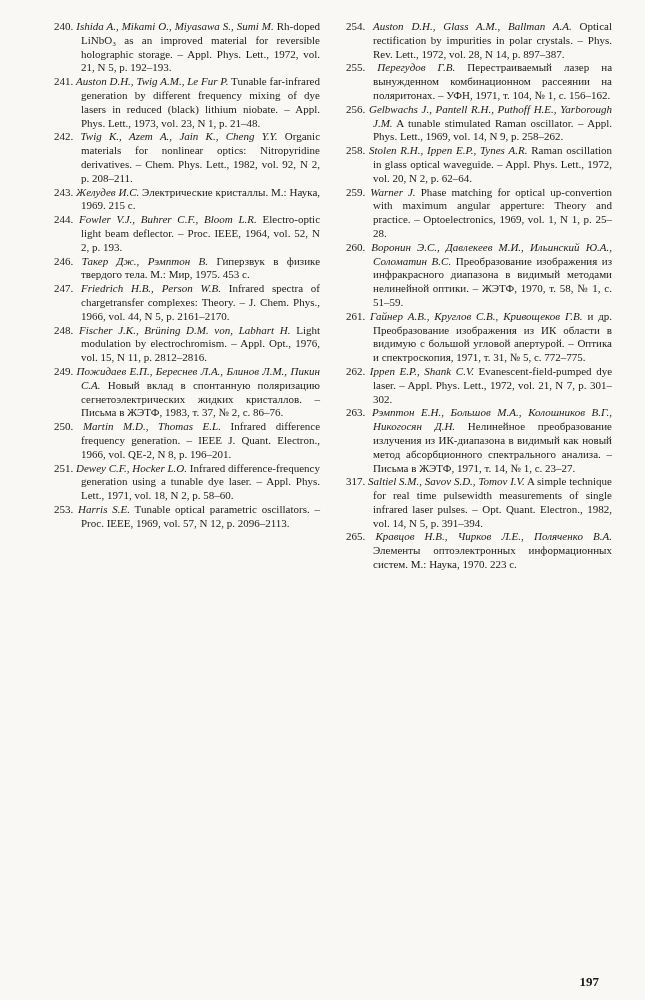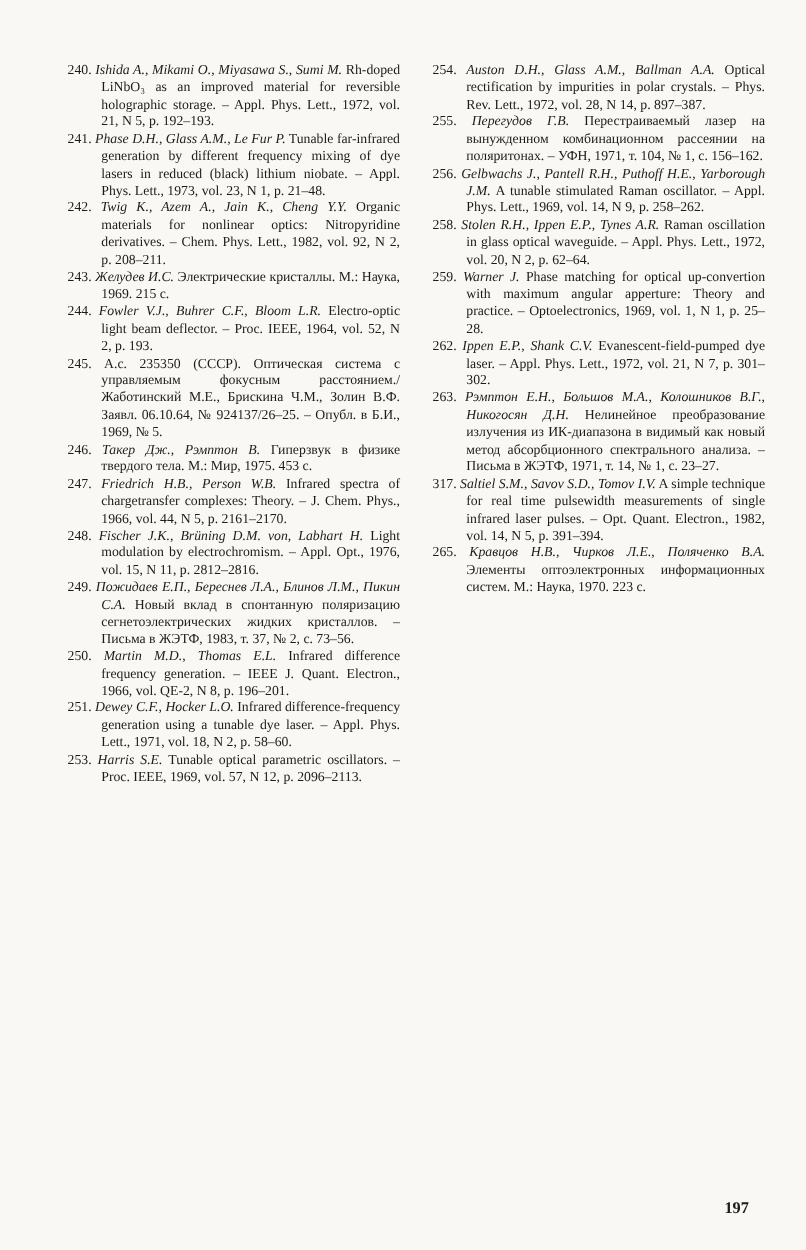--- a/index.html
+++ b/index.html
@@ -6,68 +6,69 @@
   body {
     width: 645px; height: 1000px;
     background: #f9f8f4;
     overflow: hidden;
     position: relative;
     font-family: "Liberation Serif", "DejaVu Serif", serif;
     color: #1b1b1b;
   }
   .page {
     position: absolute; inset: 0;
-    padding: 50px 34px 0 54px;
+    padding: 20px 34px 0 54px;
     box-sizing: border-box;
     border-radius: 25px;
   }
   .columns { display: flex; gap: 26px; }
   .col {
     width: 266px; flex: none;
     font-size: 11px;
     line-height: 13.8px;
     text-align: justify;
   }
   .entry { padding-left: 27px; text-indent: -27px; }
   .ref-num { }
   .ref-authors { font-style: italic; }
   .ref-text { }
   .page-number {
     position: absolute;
-    right: 46px; bottom: 26px;
+    right: 46px; bottom: 10px;
     font-size: 13px;
     font-weight: bold;
   }
 </style>
 </head>
 <body>
 
 <div class="page">
   <div class="columns">
     <div class="col" id="col-left">
         <div class="entry"><span class="ref-num">240.</span> <span class="ref-authors">Ishida A., Mikami O., Miyasawa S., Sumi M.</span> <span class="ref-text">Rh-doped LiNbO₃ as an improved material for reversible holographic storage. – Appl. Phys. Lett., 1972, vol. 21, N 5, p. 192–193.</span></div>
-        <div class="entry"><span class="ref-num">241.</span> <span class="ref-authors">Phase D.H., Glass A.M., Le Fur P.</span> <span class="ref-text">Tunable far-infrared generation by different frequency mixing of dye lasers in reduced (black) lithium niobate. – Appl. Phys. Lett., 1973, vol. 23, N 1, p. 21–48.</span></div>
+        <div class="entry"><span class="ref-num">241.</span> <span class="ref-authors">Auston D.H., Twig A.M., Le Fur P.</span> <span class="ref-text">Tunable far-infrared generation by different frequency mixing of dye lasers in reduced (black) lithium niobate. – Appl. Phys. Lett., 1973, vol. 23, N 1, p. 21–48.</span></div>
         <div class="entry"><span class="ref-num">242.</span> <span class="ref-authors">Twig K., Azem A., Jain K., Cheng Y.Y.</span> <span class="ref-text">Organic materials for nonlinear optics: Nitropyridine derivatives. – Chem. Phys. Lett., 1982, vol. 92, N 2, p. 208–211.</span></div>
         <div class="entry"><span class="ref-num">243.</span> <span class="ref-authors">Желудев И.С.</span> <span class="ref-text">Электрические кристаллы. М.: Наука, 1969. 215 с.</span></div>
         <div class="entry"><span class="ref-num">244.</span> <span class="ref-authors">Fowler V.J., Buhrer C.F., Bloom L.R.</span> <span class="ref-text">Electro-optic light beam deflector. – Proc. IEEE, 1964, vol. 52, N 2, p. 193.</span></div>
-        <div class="entry"><span class="ref-num">245.</span> <span class="ref-text">А.с. 235350 (СССР). Оптическая система с управляемым фокусным расстоянием./Жаботинский М.Е., Брискина Ч.М., Золин В.Ф. Заявл. 06.10.64, № 924137/26–25. – Опубл. в Б.И., 1969, № 5.</span></div>
         <div class="entry"><span class="ref-num">246.</span> <span class="ref-authors">Такер Дж., Рэмптон В.</span> <span class="ref-text">Гиперзвук в физике твердого тела. М.: Мир, 1975. 453 с.</span></div>
         <div class="entry"><span class="ref-num">247.</span> <span class="ref-authors">Friedrich H.B., Person W.B.</span> <span class="ref-text">Infrared spectra of chargetransfer complexes: Theory. – J. Chem. Phys., 1966, vol. 44, N 5, p. 2161–2170.</span></div>
         <div class="entry"><span class="ref-num">248.</span> <span class="ref-authors">Fischer J.K., Brüning D.M. von, Labhart H.</span> <span class="ref-text">Light modulation by electrochromism. – Appl. Opt., 1976, vol. 15, N 11, p. 2812–2816.</span></div>
-        <div class="entry"><span class="ref-num">249.</span> <span class="ref-authors">Пожидаев Е.П., Береснев Л.А., Блинов Л.М., Пикин С.А.</span> <span class="ref-text">Новый вклад в спонтанную поляризацию сегнетоэлектрических жидких кристаллов. – Письма в ЖЭТФ, 1983, т. 37, № 2, с. 73–56.</span></div>
+        <div class="entry"><span class="ref-num">249.</span> <span class="ref-authors">Пожидаев Е.П., Береснев Л.А., Блинов Л.М., Пикин С.А.</span> <span class="ref-text">Новый вклад в спонтанную поляризацию сегнетоэлектрических жидких кристаллов. – Письма в ЖЭТФ, 1983, т. 37, № 2, с. 86–76.</span></div>
         <div class="entry"><span class="ref-num">250.</span> <span class="ref-authors">Martin M.D., Thomas E.L.</span> <span class="ref-text">Infrared difference frequency generation. – IEEE J. Quant. Electron., 1966, vol. QE-2, N 8, p. 196–201.</span></div>
         <div class="entry"><span class="ref-num">251.</span> <span class="ref-authors">Dewey C.F., Hocker L.O.</span> <span class="ref-text">Infrared difference-frequency generation using a tunable dye laser. – Appl. Phys. Lett., 1971, vol. 18, N 2, p. 58–60.</span></div>
         <div class="entry"><span class="ref-num">253.</span> <span class="ref-authors">Harris S.E.</span> <span class="ref-text">Tunable optical parametric oscillators. – Proc. IEEE, 1969, vol. 57, N 12, p. 2096–2113.</span></div>
       </div>
     <div class="col" id="col-right">
         <div class="entry"><span class="ref-num">254.</span> <span class="ref-authors">Auston D.H., Glass A.M., Ballman A.A.</span> <span class="ref-text">Optical rectification by impurities in polar crystals. – Phys. Rev. Lett., 1972, vol. 28, N 14, p. 897–387.</span></div>
         <div class="entry"><span class="ref-num">255.</span> <span class="ref-authors">Перегудов Г.В.</span> <span class="ref-text">Перестраиваемый лазер на вынужденном комбинационном рассеянии на поляритонах. – УФН, 1971, т. 104, № 1, с. 156–162.</span></div>
         <div class="entry"><span class="ref-num">256.</span> <span class="ref-authors">Gelbwachs J., Pantell R.H., Puthoff H.E., Yarborough J.M.</span> <span class="ref-text">A tunable stimulated Raman oscillator. – Appl. Phys. Lett., 1969, vol. 14, N 9, p. 258–262.</span></div>
         <div class="entry"><span class="ref-num">258.</span> <span class="ref-authors">Stolen R.H., Ippen E.P., Tynes A.R.</span> <span class="ref-text">Raman oscillation in glass optical waveguide. – Appl. Phys. Lett., 1972, vol. 20, N 2, p. 62–64.</span></div>
         <div class="entry"><span class="ref-num">259.</span> <span class="ref-authors">Warner J.</span> <span class="ref-text">Phase matching for optical up-convertion with maximum angular apperture: Theory and practice. – Optoelectronics, 1969, vol. 1, N 1, p. 25–28.</span></div>
+        <div class="entry"><span class="ref-num">260.</span> <span class="ref-authors">Воронин Э.С., Давлекеев М.И., Ильинский Ю.А., Соломатин В.С.</span> <span class="ref-text">Преобразование изображения из инфракрасного диапазона в видимый методами нелинейной оптики. – ЖЭТФ, 1970, т. 58, № 1, с. 51–59.</span></div>
+        <div class="entry"><span class="ref-num">261.</span> <span class="ref-authors">Гайнер А.В., Круглов С.В., Кривощеков Г.В.</span> <span class="ref-text">и др. Преобразование изображения из ИК области в видимую с большой угловой апертурой. – Оптика и спектроскопия, 1971, т. 31, № 5, с. 772–775.</span></div>
         <div class="entry"><span class="ref-num">262.</span> <span class="ref-authors">Ippen E.P., Shank C.V.</span> <span class="ref-text">Evanescent-field-pumped dye laser. – Appl. Phys. Lett., 1972, vol. 21, N 7, p. 301–302.</span></div>
         <div class="entry"><span class="ref-num">263.</span> <span class="ref-authors">Рэмптон Е.Н., Большов М.А., Колошников В.Г., Никогосян Д.Н.</span> <span class="ref-text">Нелинейное преобразование излучения из ИК-диапазона в видимый как новый метод абсорбционного спектрального анализа. – Письма в ЖЭТФ, 1971, т. 14, № 1, с. 23–27.</span></div>
         <div class="entry"><span class="ref-num">317.</span> <span class="ref-authors">Saltiel S.M., Savov S.D., Tomov I.V.</span> <span class="ref-text">A simple technique for real time pulsewidth measurements of single infrared laser pulses. – Opt. Quant. Electron., 1982, vol. 14, N 5, p. 391–394.</span></div>
         <div class="entry"><span class="ref-num">265.</span> <span class="ref-authors">Кравцов Н.В., Чирков Л.Е., Поляченко В.А.</span> <span class="ref-text">Элементы оптоэлектронных информационных систем. М.: Наука, 1970. 223 с.</span></div>
       </div>
   </div>
   <div class="page-number">197</div>
 </div>
 
 </body></html>

